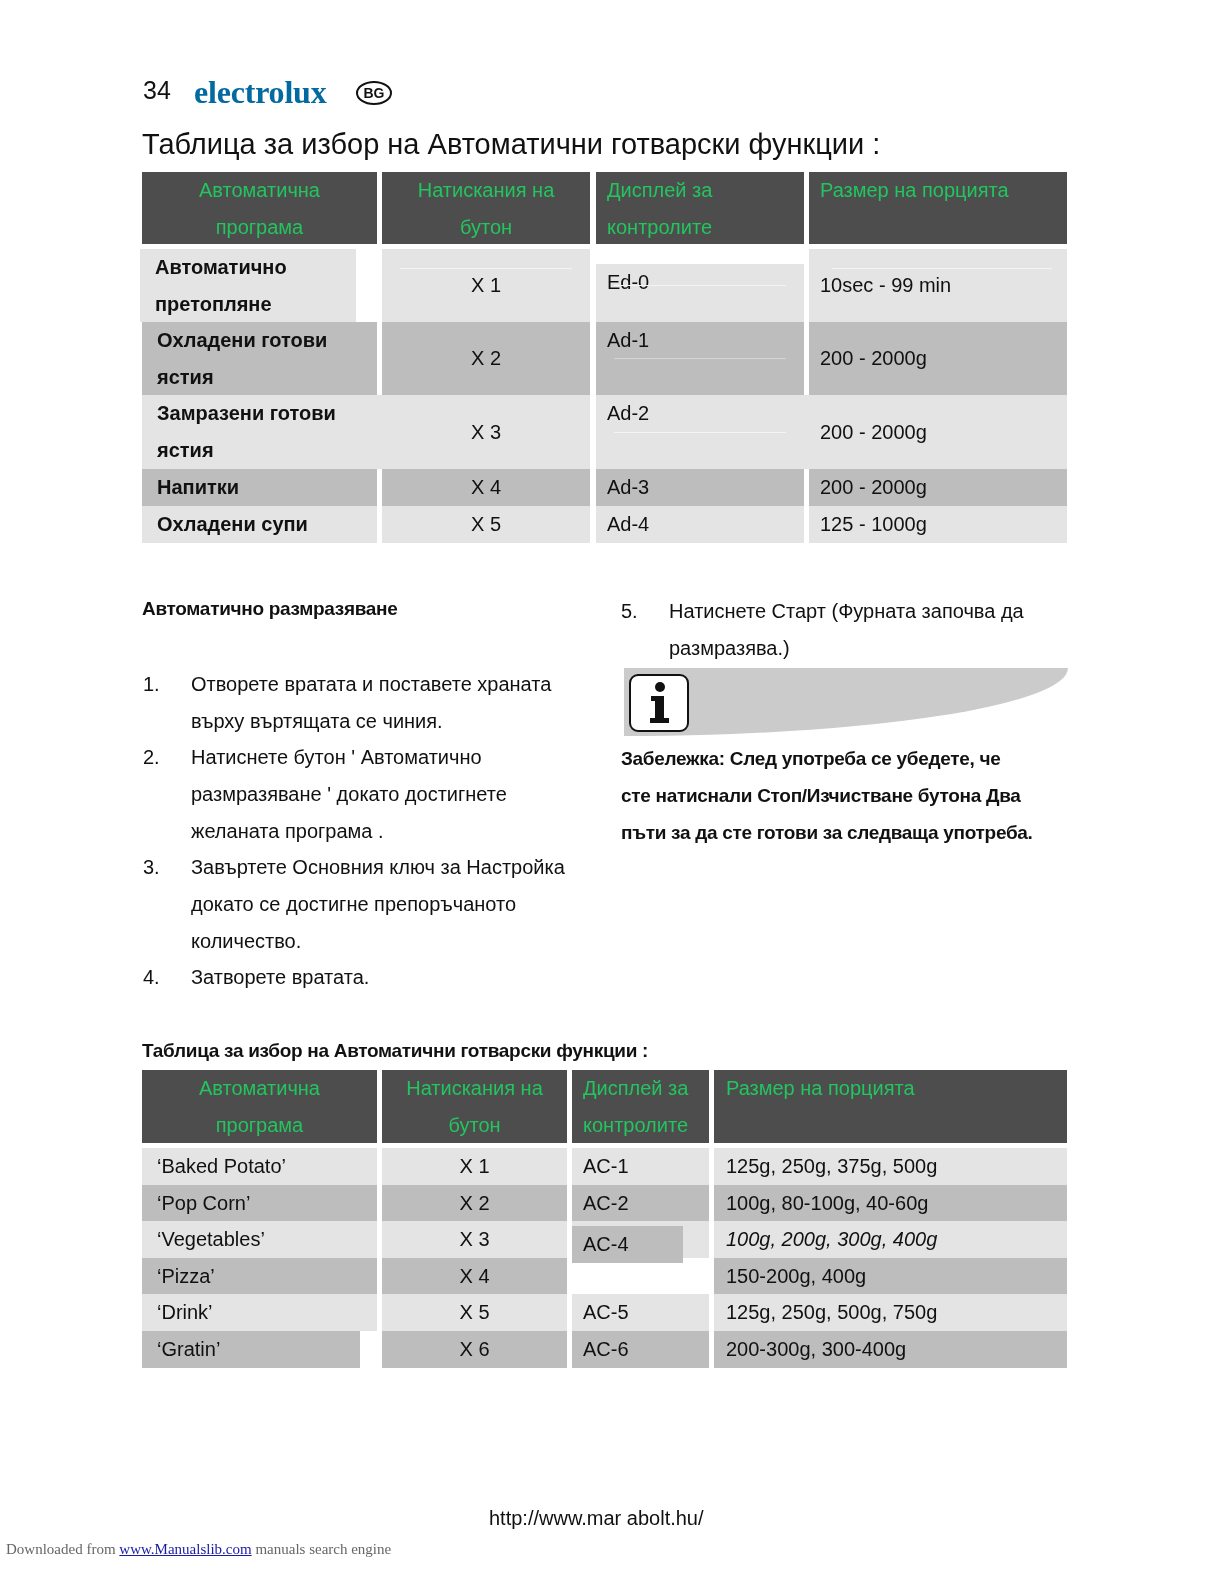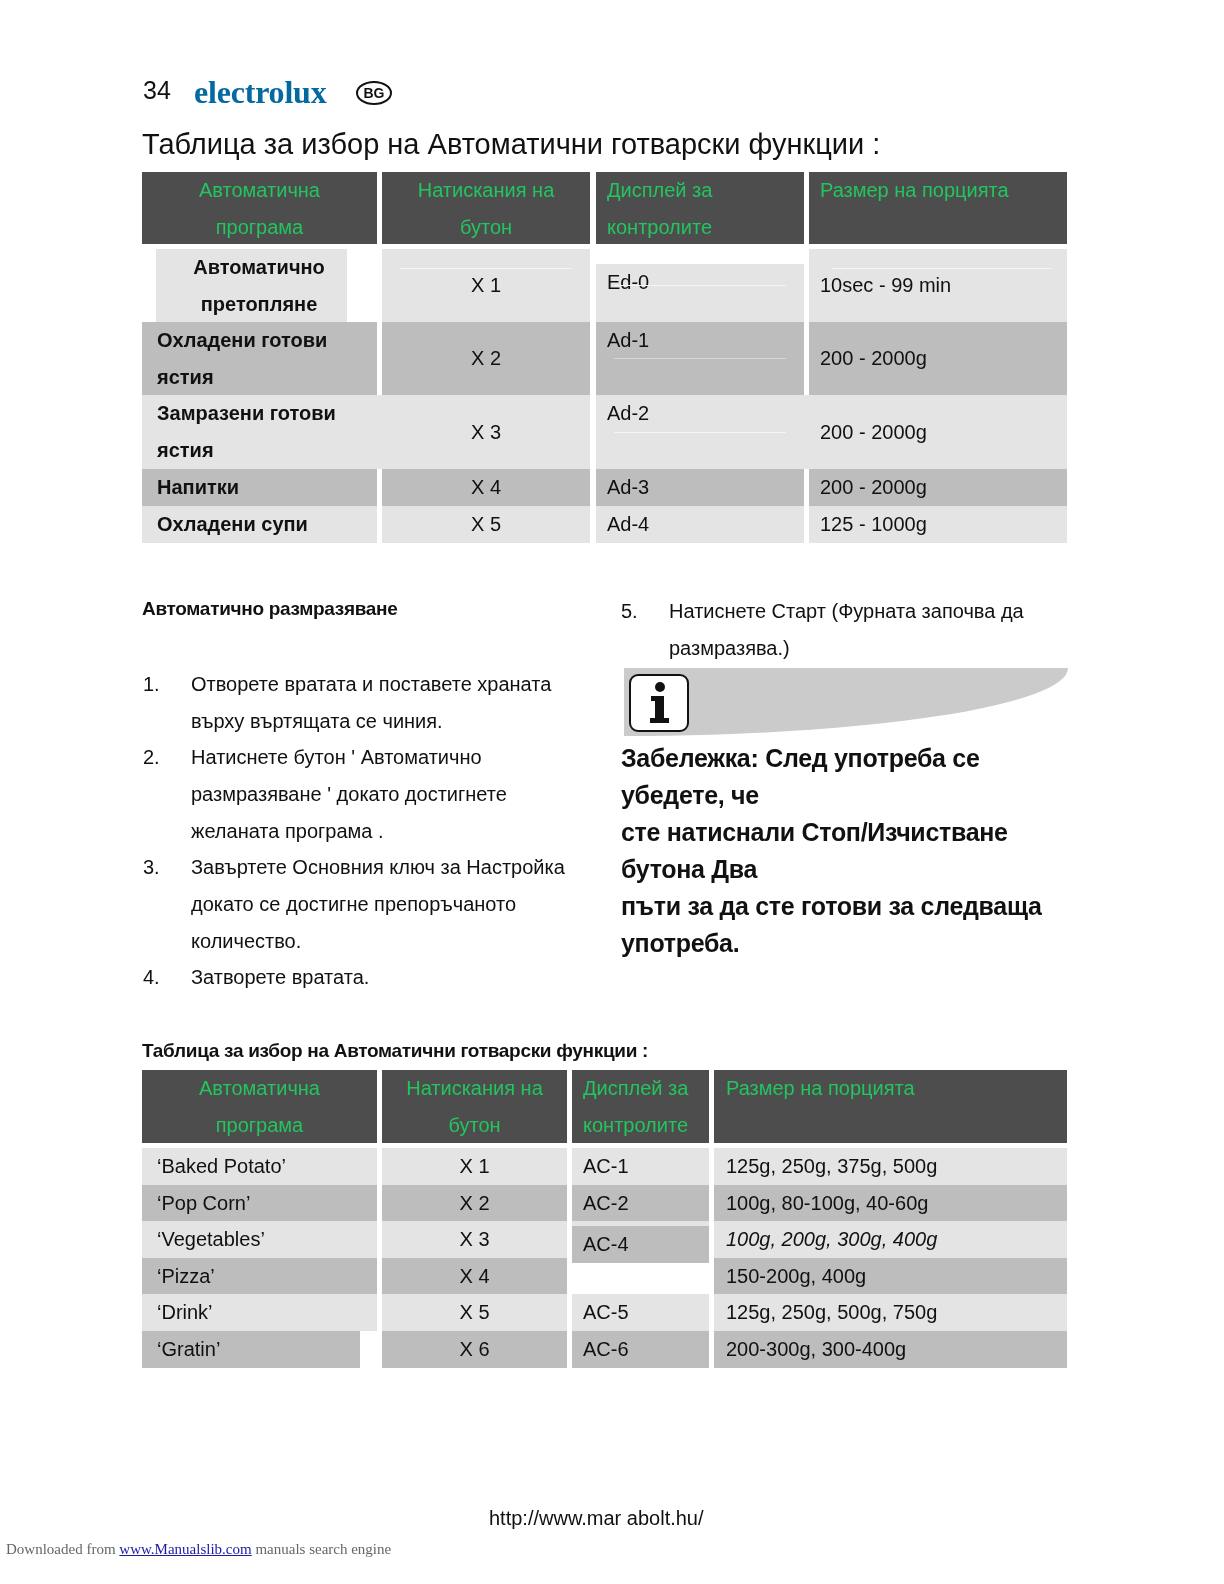--- a/index.html
+++ b/index.html
@@ -26,21 +26,21 @@
 
   .sec-head { left: 142px; top: 598px; font-size: 19px; font-weight: bold; letter-spacing: -0.3px; }
   .step { position: absolute; font-size: 20px; line-height: 37px; }
   .step .num { position: absolute; left: 0; top: 0; }
   .step .txt { position: absolute; left: 48px; top: 0; white-space: nowrap; }
 
   .info-bar { left: 624px; top: 668px; width: 444px; height: 68px; background: #cbcbcb;
               border-bottom-right-radius: 100% 100%; }
   .info-icon { left: 629px; top: 674px; width: 60px; height: 58px; background: #fff; border: 2px solid #111;
                border-radius: 9px; box-sizing: border-box; }
-  .note { left: 621px; top: 740px; width: 460px; font-size: 25px; font-weight: bold; line-height: 37px; letter-spacing: -0.3px; }
+  .note { left: 621px; top: 740px; width: 460px; font-size: 19px; font-weight: bold; line-height: 37px; letter-spacing: -0.3px; }
 
   .title2 { left: 142px; top: 1040px; font-size: 19px; font-weight: bold; letter-spacing: -0.3px; }
 
   .footer-url { left: 489px; top: 1507px; font-size: 20px; color: #111; }
   .dl-note { left: 6px; top: 1541px; font-family: "Liberation Serif", serif; font-size: 15px; color: #666; white-space: nowrap; }
   .dl-note a { color: #1a1aa6; text-decoration: underline; }
 </style>
 </head>
 <body>
 
@@ -60,21 +60,21 @@
     <div>бутон</div>
   </div>
   <div class="cell hd l2" style="left:596px;top:172px;width:208px;height:72px;">
     <div>Дисплей за</div>
     <div>контролите</div>
   </div>
   <div class="cell hd l2" style="left:809px;top:172px;width:258px;height:72px;">
     <div>Размер на порцията</div>
   </div>
 
-  <div class="cell lt l1 b" style="left:156px;top:249px;width:191px;height:73px;text-align:center;">
+  <div class="cell lt l1 b" style="left:140px;top:249px;width:216px;height:73px;">
     <div>Автоматично</div>
     <div>претопляне</div>
   </div>
   <div class="cell lt c" style="left:382px;top:249px;width:208px;height:73px;line-height:73px;">X 1</div>
   <div class="cell lt l2" style="left:596px;top:249px;width:208px;height:73px;margin-top:15px;">Ed-0</div>
   <div class="cell lt l2" style="left:809px;top:249px;width:258px;height:73px;line-height:73px;">10sec -  99 min</div>
   <div class="rule" style="left:400px;top:268px;width:172px;"></div>
   <div class="rule" style="left:614px;top:285px;width:172px;"></div>
   <div class="rule" style="left:832px;top:268px;width:220px;"></div>
 
@@ -192,21 +192,21 @@
       <div class="cell dk l1" style="left: 142px; top: 1184.6px; width: 235px; height: 37.1px; line-height: 36.6px;">‘Pop Corn’</div>
       <div class="cell dk c" style="left: 382px; top: 1184.6px; width: 185px; height: 37.1px; line-height: 36.6px;">X 2</div>
       <div class="cell dk l2" style="left: 572px; top: 1184.6px; width: 137px; height: 37.1px; line-height: 36.6px;">AC-2</div>
       <div class="cell dk " style="left: 714px; top: 1184.6px; width: 353px; height: 37.1px; line-height: 36.6px; padding-left: 12px;">100g, 80-100g, 40-60g</div>
       <div class="cell lt l1" style="left: 142px; top: 1221.2px; width: 235px; height: 41px; line-height: 36.6px;">‘Vegetables’</div>
       <div class="cell lt c" style="left: 382px; top: 1221.2px; width: 185px; height: 37.1px; line-height: 36.6px;">X 3</div>
       <div class="cell lt l2" style="left: 572px; top: 1221.2px; width: 137px; height: 37.1px; line-height: 36.6px;">AC-3</div>
       <div class="cell lt " style="left: 714px; top: 1221.2px; width: 353px; height: 37.1px; line-height: 36.6px; padding-left: 12px; font-style: italic;">100g, 200g, 300g, 400g</div>
       <div class="cell dk l1" style="left: 142px; top: 1257.8px; width: 235px; height: 37.1px; line-height: 36.6px;">‘Pizza’</div>
       <div class="cell dk c" style="left: 382px; top: 1257.8px; width: 185px; height: 37.1px; line-height: 36.6px;">X 4</div>
-      <div class="cell dk l2" style="left: 572px; top: 1226px; width: 137px; height: 37.1px; line-height: 36.6px;">AC-4</div>
+      <div class="cell dk l2" style="left: 572px; top: 1226px; width: 111px; height: 37.1px; line-height: 36.6px;">AC-4</div>
       <div class="cell dk " style="left: 714px; top: 1257.8px; width: 353px; height: 37.1px; line-height: 36.6px; padding-left: 12px;">150-200g, 400g</div>
       <div class="cell lt l1" style="left: 142px; top: 1294.4px; width: 235px; height: 37.1px; line-height: 36.6px;">‘Drink’</div>
       <div class="cell lt c" style="left: 382px; top: 1294.4px; width: 185px; height: 37.1px; line-height: 36.6px;">X 5</div>
       <div class="cell lt l2" style="left: 572px; top: 1294.4px; width: 137px; height: 37.1px; line-height: 36.6px;">AC-5</div>
       <div class="cell lt " style="left: 714px; top: 1294.4px; width: 353px; height: 37.1px; line-height: 36.6px; padding-left: 12px;">125g, 250g, 500g, 750g</div>
       <div class="cell dk l1" style="left: 142px; top: 1331px; width: 218px; height: 37.1px; line-height: 36.6px;">‘Gratin’</div>
       <div class="cell dk c" style="left: 382px; top: 1331px; width: 185px; height: 37.1px; line-height: 36.6px;">X 6</div>
       <div class="cell dk l2" style="left: 572px; top: 1331px; width: 137px; height: 37.1px; line-height: 36.6px;">AC-6</div>
       <div class="cell dk " style="left: 714px; top: 1331px; width: 353px; height: 37.1px; line-height: 36.6px; padding-left: 12px;">200-300g, 300-400g</div>
     </div>

